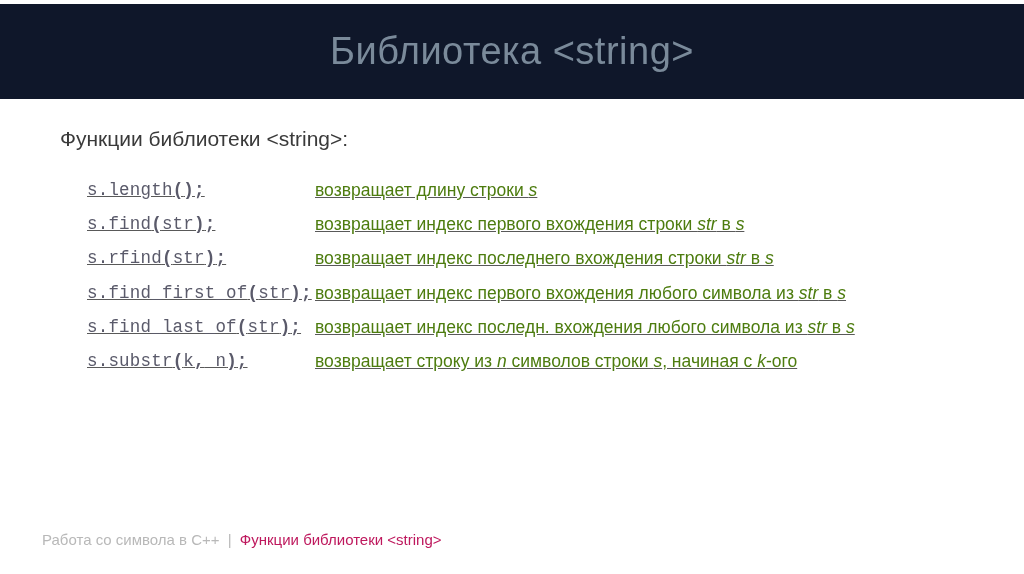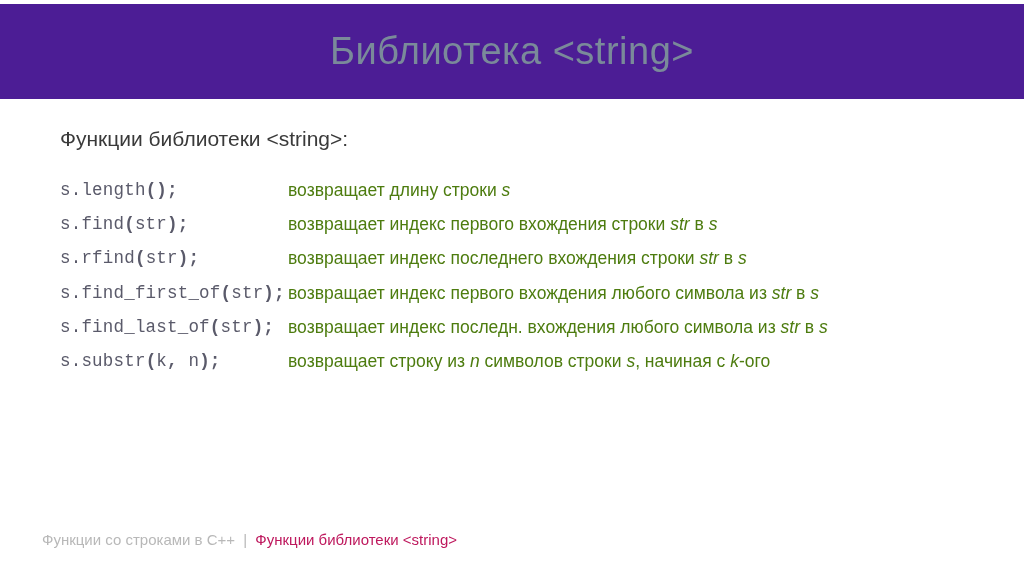--- a/index.html
+++ b/index.html
@@ -8,40 +8,41 @@
     height: 574px;
     font-family: Arial, Helvetica, sans-serif;
     background: #ffffff;
     color: #595959;
     overflow: hidden;
     position: relative;
   }
   .title-band {
     width: 100%;
     height: 95px;
-    background: #4c1d95;
+    background: #0f172a;
     display: flex;
     align-items: center;
     justify-content: center;
     margin-top: 4px;
   }
   .title-text {
     font-size: 38px;
     font-weight: 400;
     color: #7a8a9a;
     letter-spacing: 0.5px;
   }
   .subtitle {
     font-size: 21px;
     color: #3a3a3a;
     margin: 28px 0 22px 60px;
   }
   .content-table {
-    margin-left: 60px;
+    margin-left: 87px;
     border-collapse: collapse;
+    text-decoration: underline;
   }
   .content-table td {
     padding: 4.5px 0;
     vertical-align: top;
     font-size: 17.5px;
     line-height: 1.45;
   }
   .col-code {
     width: 228px;
     font-family: "Courier New", Courier, monospace;
@@ -93,16 +94,16 @@
         <td class="col-desc">возвращает индекс последн. вхождения любого символа из <span class="it">str</span> в <span class="it">s</span></td>
       </tr>
       <tr>
         <td class="col-code"><span>s.substr<span class="punct">(</span>k<span class="punct">,</span> n<span class="punct">)</span><span class="punct">;</span></span></td>
         <td class="col-desc">возвращает строку из <span class="it">n</span> символов строки <span class="it">s</span>, начиная с <span class="it">k</span>-ого</td>
       </tr>
     </tbody>
 </table>
 
 <div class="footer">
-  <span>Функции со строками в C++</span>
+  <span>Работа со символа в C++</span>
   <span class="sep">|</span>
   <span class="part2">Функции библиотеки &lt;string&gt;</span>
 </div>
 
 </body></html>

